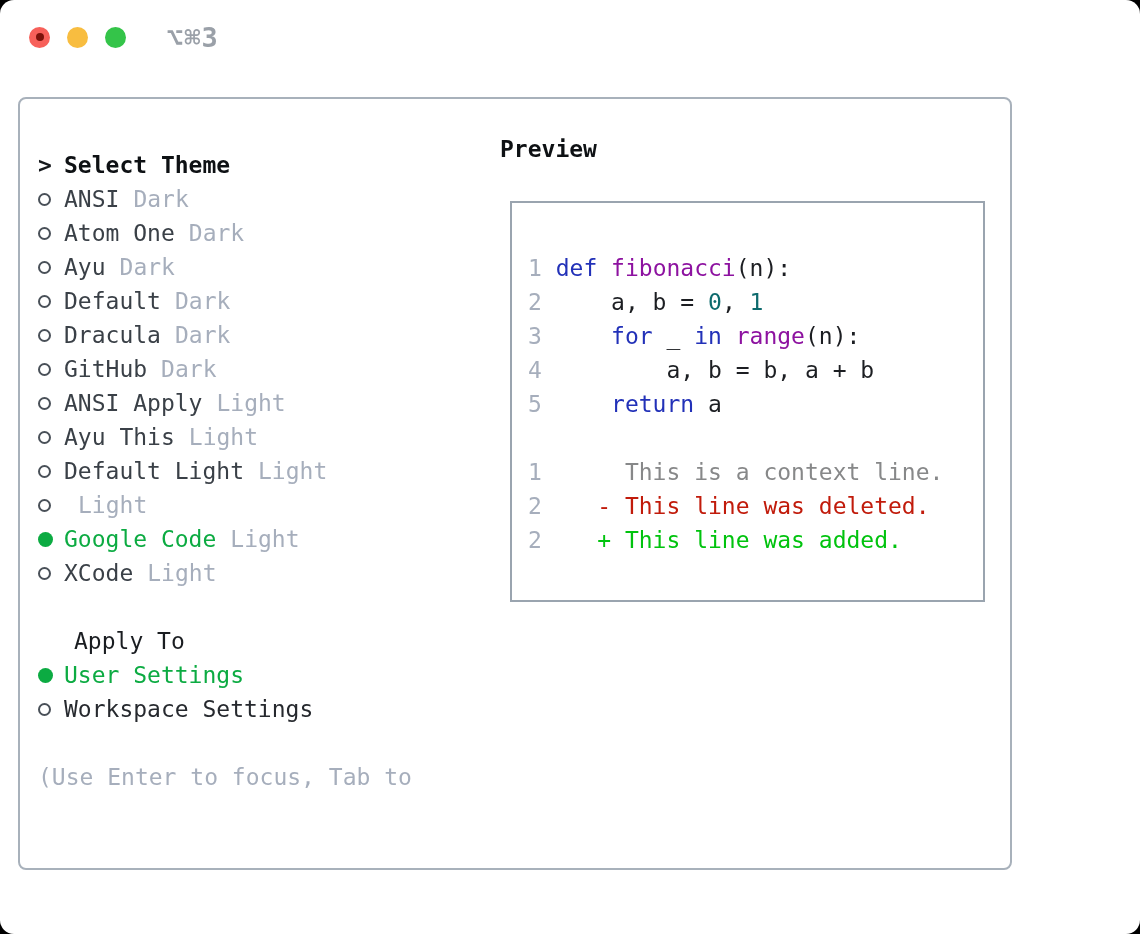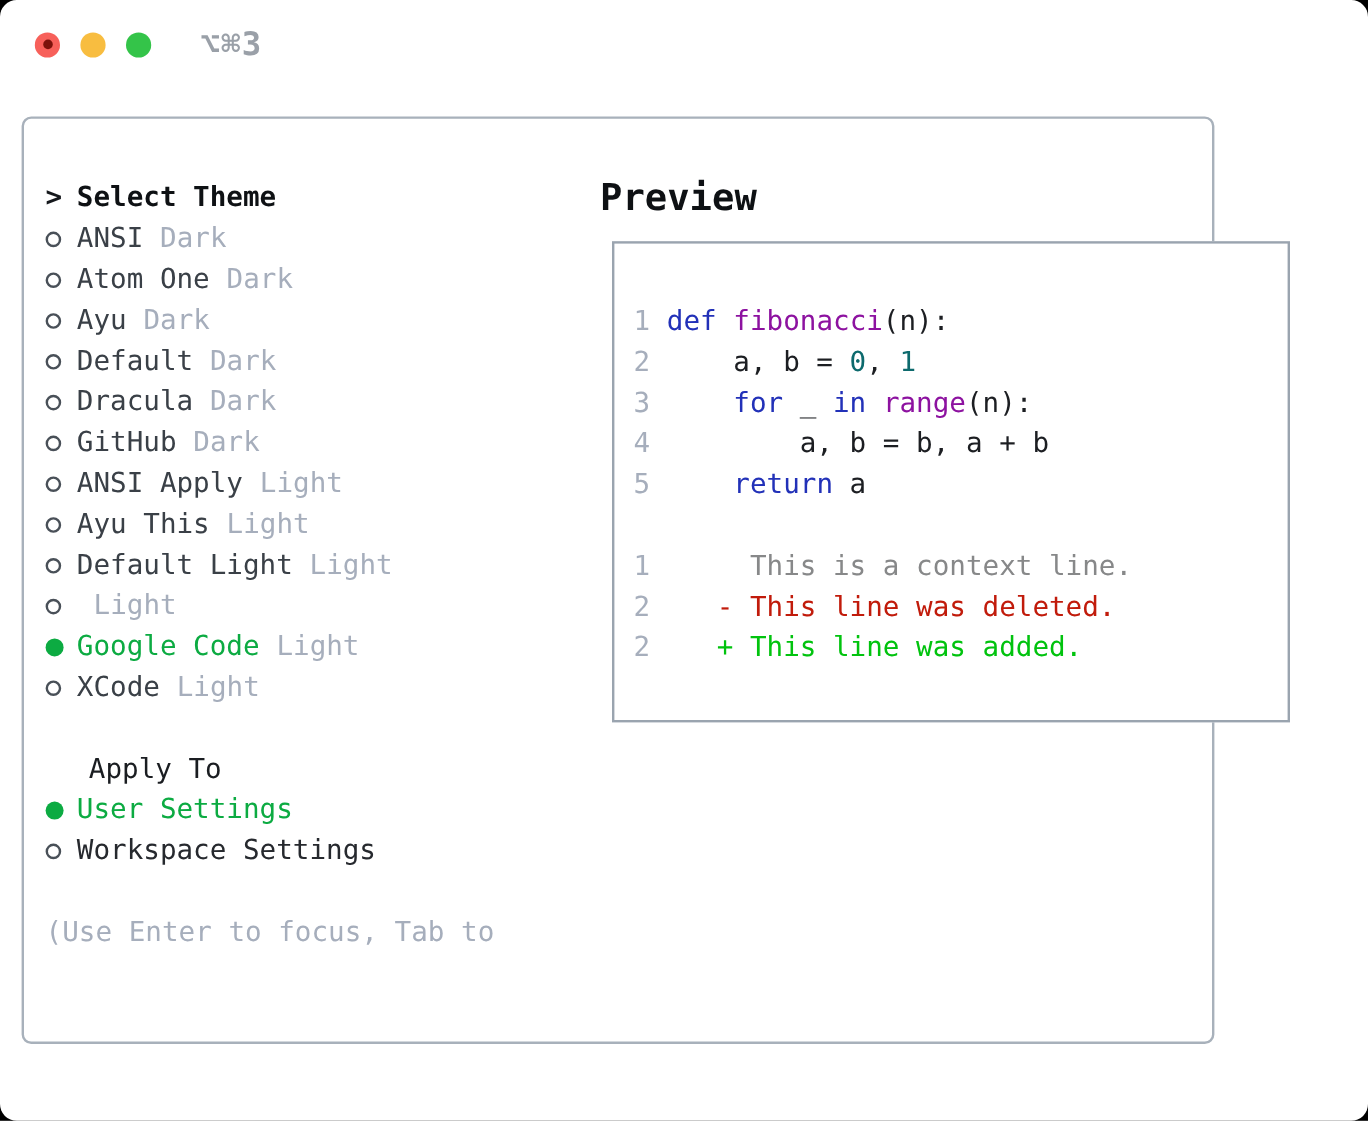--- a/index.html
+++ b/index.html
@@ -34,23 +34,23 @@
   .selected .circle{width:15px;height:15px;border:none;background:var(--accent-green,#0cab42);}
   .t-name{color:#3a4047;}
   .t-var{color:var(--muted-gray,#a6aebc);margin-left:14px;}
   .selected .t-name{color:var(--accent-green,#0cab42);}
   .gap{height:34px;}
   .apply-hdr{color:#1a1d21;margin-left:36px;}
   .opt-label{color:#26292e;}
   .selected .opt-label{color:var(--accent-green,#0cab42);}
   .help{color:var(--muted-gray,#a6aebc);white-space:pre;}
   
-  .preview-title{position:absolute;left:500px;top:148px;height:34px;line-height:34px;font-size:31px;font-weight:bold;color:#0e1114;}
+  .preview-title{position:absolute;left:500px;top:132px;height:34px;line-height:34px;font-size:23px;font-weight:bold;color:#0e1114;}
   .preview-box{
-    position:absolute;left:510px;top:201px;width:565px;height:401px;
+    position:absolute;left:510px;top:201px;width:475px;height:401px;
     border:2px solid var(--preview-border,#9aa4af);box-sizing:border-box;background:#fff;overflow:hidden;
   }
   .code{font-size:23px;line-height:34px;padding:48px 0 0 16px;white-space:pre;}
   .code-line{height:34px;}
   .ln{display:inline-block;width:1ch;margin-right:1ch;color:var(--line-num,#a6aebc);text-align:right;}
   .tok-kw{color:var(--syn-keyword,#2231b8);}
   .tok-fn{color:var(--syn-function,#8d12a0);}
   .tok-lit{color:var(--syn-literal,#0d6a6d);}
   .tok-pl{color:#1c1e22;}
   .tok-ctx{color:var(--diff-context,#878889);}

